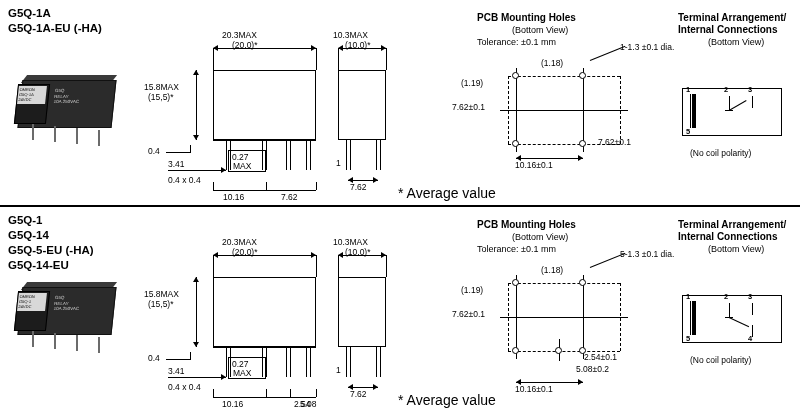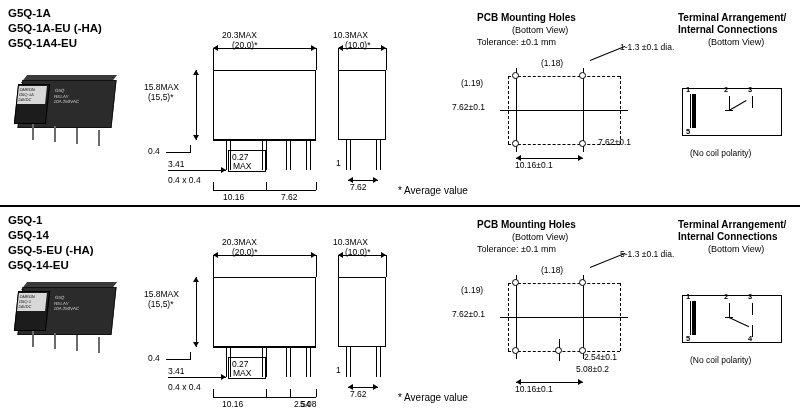--- a/index.html
+++ b/index.html
@@ -35,32 +35,31 @@
   .sub{position:absolute;font-size:9px;line-height:11px;white-space:nowrap;}
   .arrowL,.arrowR{position:absolute;width:0;height:0;border-top:3px solid transparent;border-bottom:3px solid transparent;}
   .arrowL{border-right:5px solid #000;}
   .arrowR{border-left:5px solid #000;}
   .arrowU,.arrowD{position:absolute;width:0;height:0;border-left:3px solid transparent;border-right:3px solid transparent;}
   .arrowU{border-bottom:5px solid #000;}
   .arrowD{border-top:5px solid #000;}
   .hole{position:absolute;width:7px;height:7px;border:1px solid #000;border-radius:50%;box-sizing:border-box;background:#fff;}
   .termbox{position:absolute;border:1px solid #000;box-sizing:border-box;background:#fff;}
   .coilbar{position:absolute;background:#000;}
-  .note{position:absolute;font-size:10px;white-space:nowrap;}
+  .note{position:absolute;font-size:14px;white-space:nowrap;}
   .pinnum{position:absolute;font-size:7.5px;font-weight:bold;line-height:8px;}
 </style>
 </head>
 <body>
 
 <div class="section" id="sec0">
 
   <div class="partnames">
     <div>G5Q-1A</div>
     <div>G5Q-1A-EU (-HA)</div>
-    <div>G5Q-1A4-EU</div>
   </div>
 
   <div class="photo">
     <div class="top"></div>
     <div class="body"></div>
     <div class="face"></div>
     <div class="label">
       <span>OMRON</span><br>
       <span>G5Q-1A</span><br>
       <span>24VDC</span>

